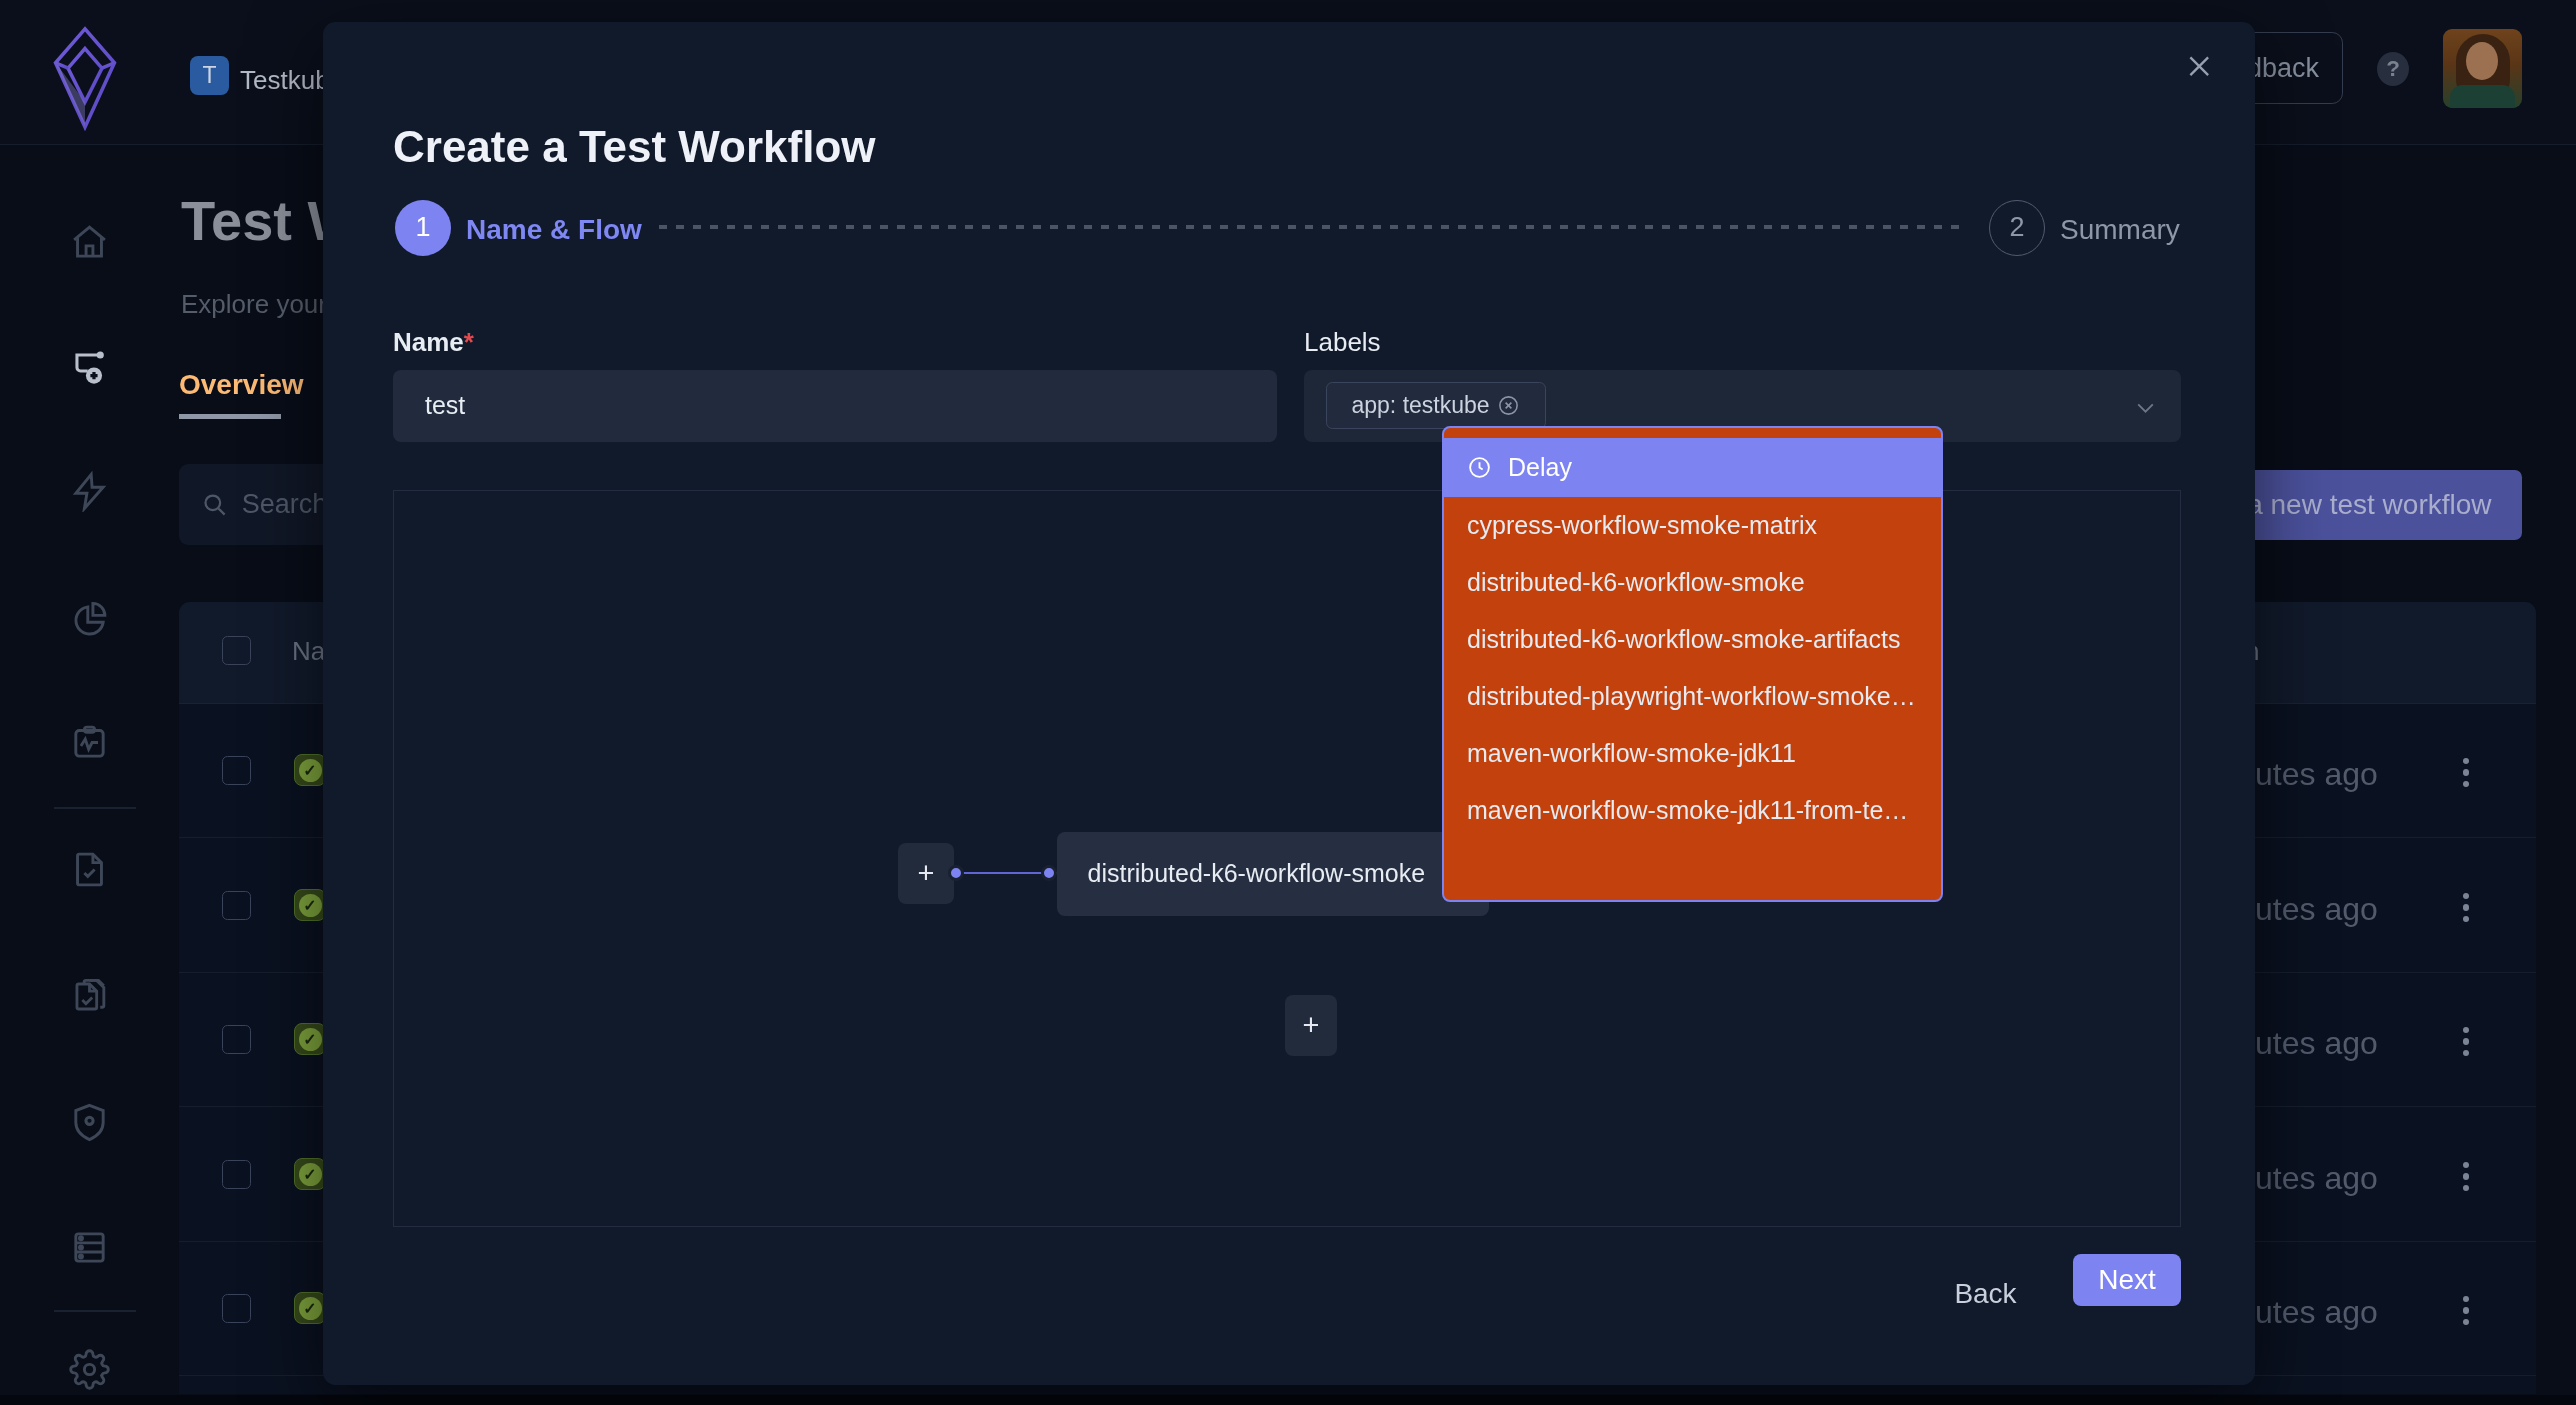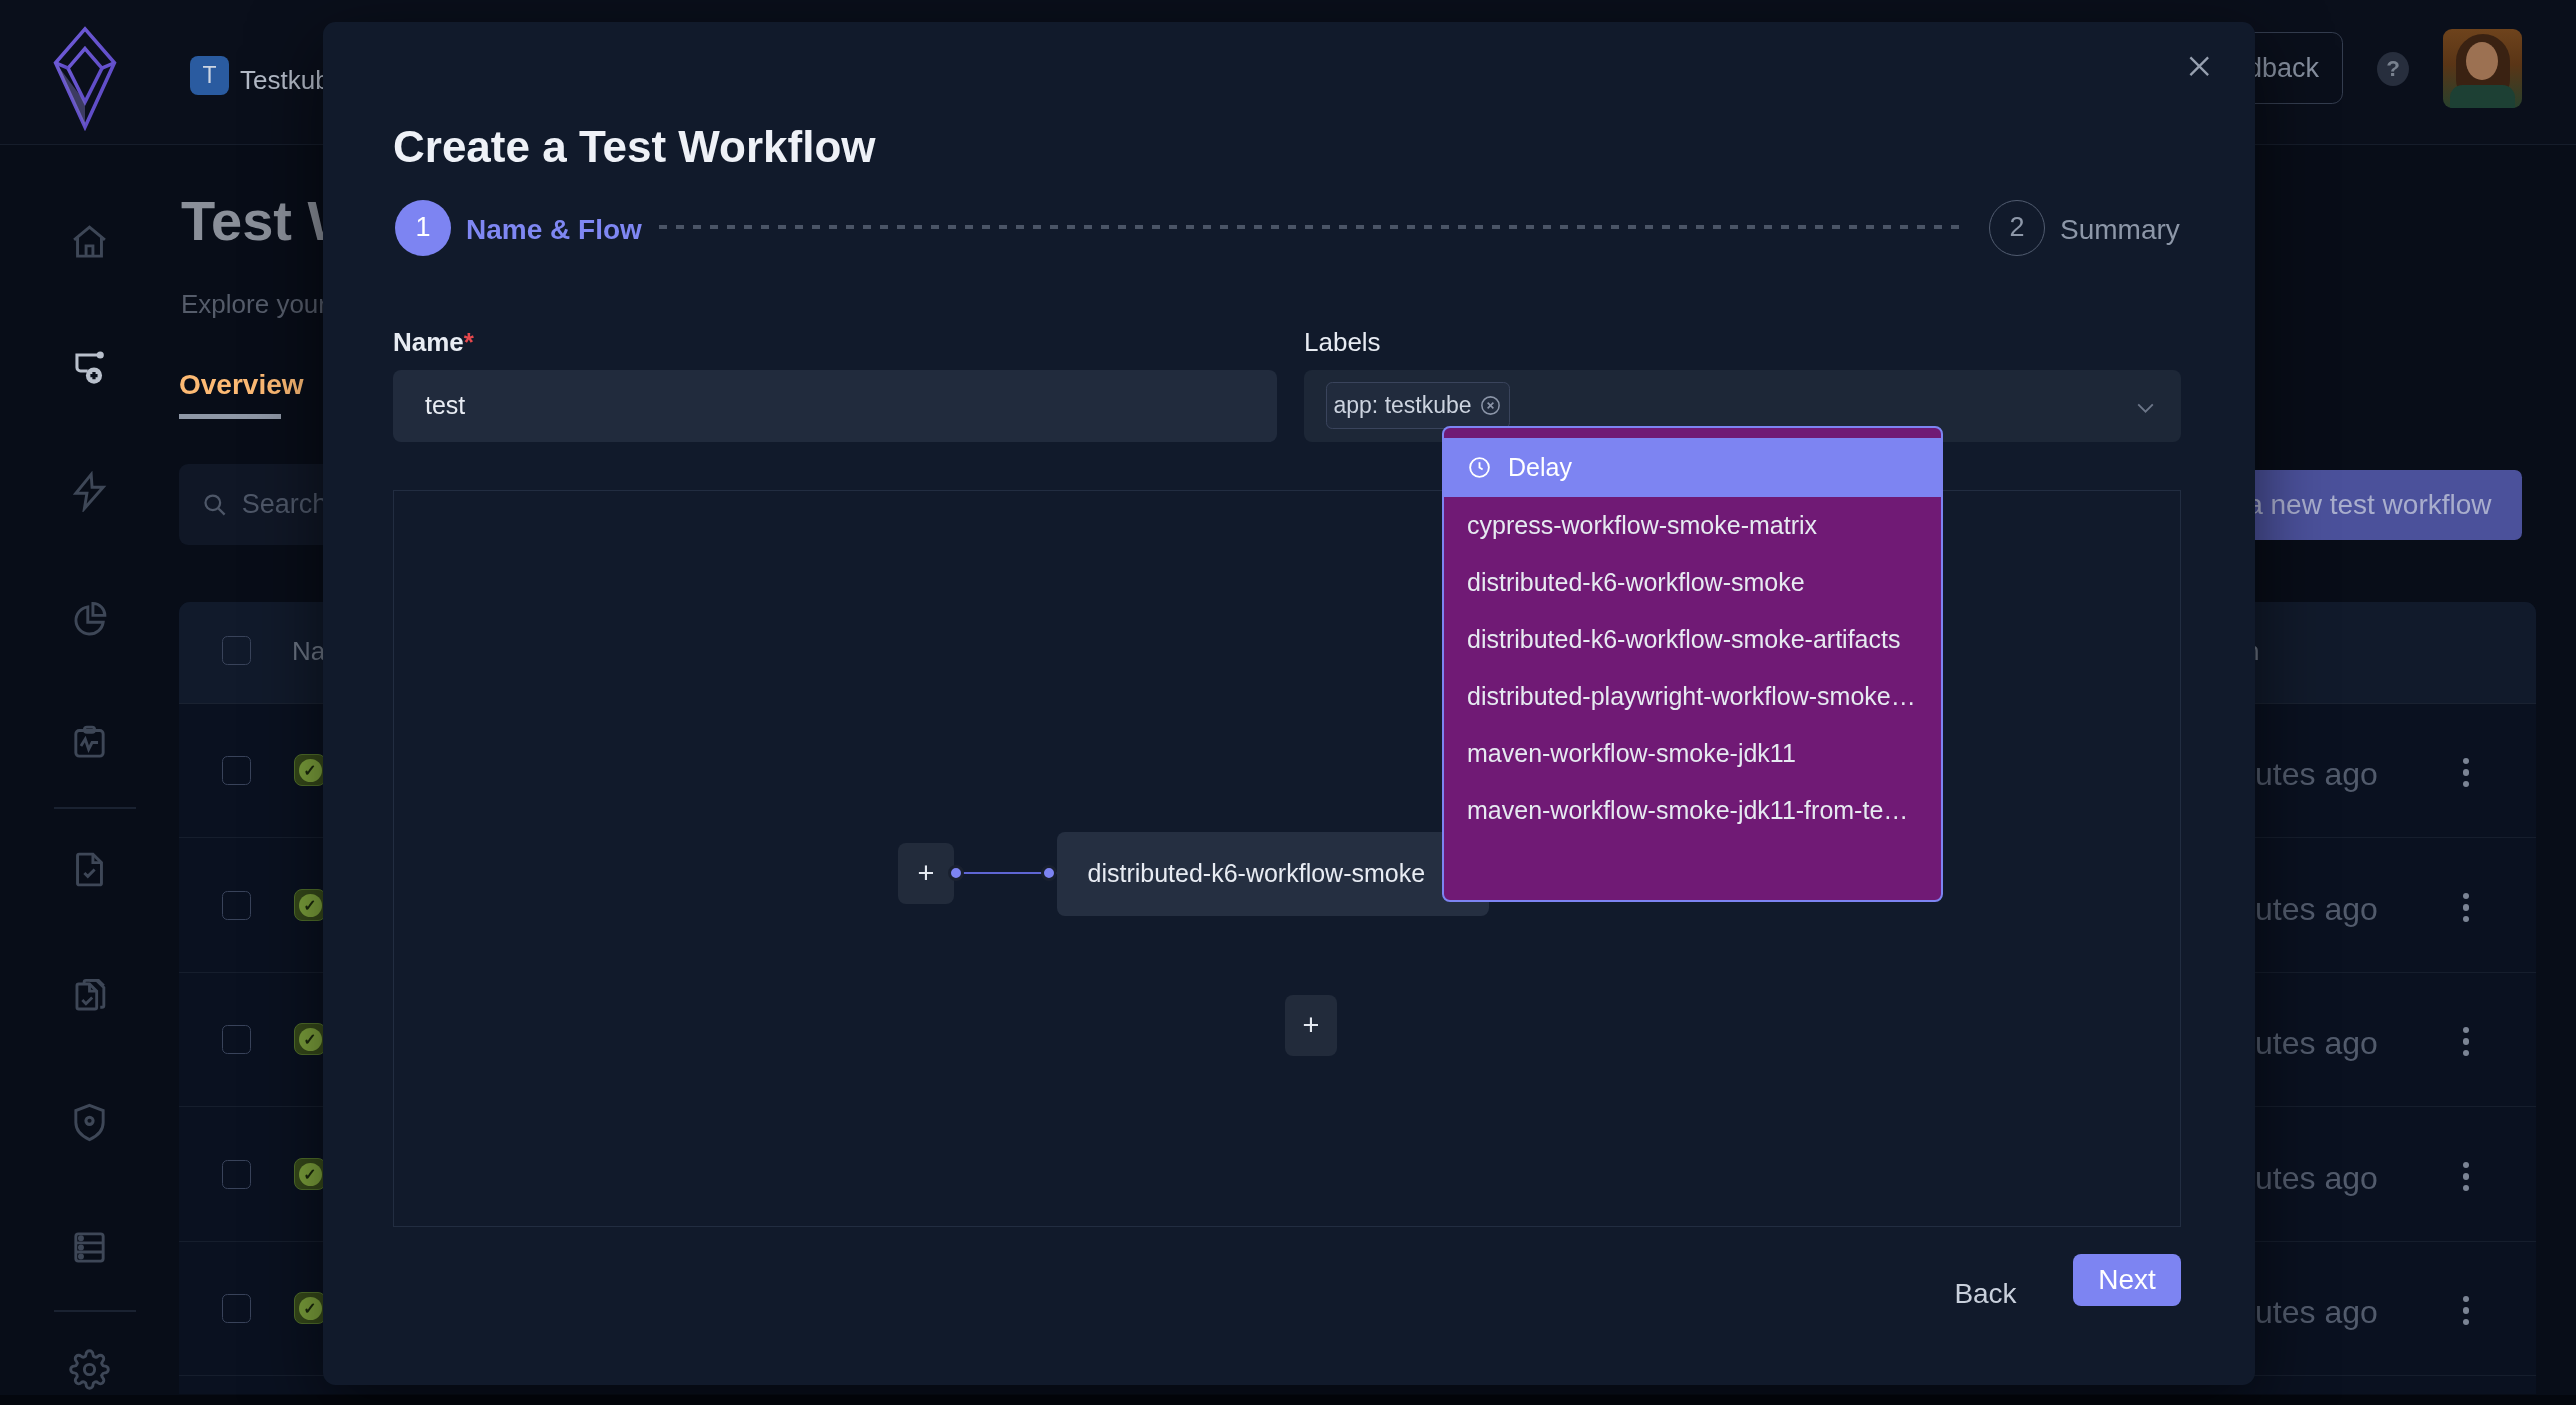--- a/index.html
+++ b/index.html
@@ -91,40 +91,40 @@
 
   .field-label { position:absolute; top:305px; font-size:26px; font-weight:bold; color:#e8ecf3; }
   .req { color:#e5484d; }
   .name-input { position:absolute; left:70px; top:348px; width:884px; height:72px;
     background:#212b3d; border:none; border-radius:8px; color:#e8ecf3; font-size:25px;
     padding:0 32px; outline:none; font-family:"Liberation Sans",sans-serif; }
   .labels-field { position:absolute; left:981px; top:348px; width:877px; height:72px;
     background:#1d2737; border-radius:8px; display:flex; align-items:center;
     padding:0 21.5px; }
   .label-tag { height:47px; border:1.8px solid #3a445c; border-radius:6.3px; display:flex;
-    align-items:center; gap:7px; padding:0 7px; color:#ccd3df; font-size:23px;
+    align-items:center; gap:7px; padding:0 25px; color:#ccd3df; font-size:23px;
     background:#212b3d; }
   .chevron { position:absolute; right:23px; top:25px; color:#6c7688; }
 
   .canvas { position:absolute; left:70px; top:468px; width:1788px; height:737px;
     border:1.8px solid #222d41; }
   .plus-node { position:absolute; background:#222b3b; border-radius:8px; color:#e4e9f1;
     font-size:29px; display:flex; align-items:center; justify-content:center; }
   .plus1 { left:504px; top:352px; width:56px; height:61px; }
   .plus2 { left:891px; top:504px; width:52px; height:61px; }
   .edge-line { position:absolute; left:559px; top:381px; width:104px; height:2.7px;
     background:#5f66d4; }
   .edge-dot { position:absolute; width:16px; height:16px; border-radius:50%;
     background:#7d84f2; border:3.6px solid #19202f; top:374px; }
   .flow-node { position:absolute; left:663px; top:341px; width:432px; height:84px;
     background:#252f41; border-radius:8px; color:#e8ecf3; font-size:25px;
     display:flex; align-items:center; padding-left:30.5px; }
 
   .dropdown { position:absolute; left:1119px; top:404px; width:501px; height:476px;
-    background:#701a75; border:2.7px solid #7d84f2; border-radius:8px; z-index:8;
+    background:#c2410c; border:2.7px solid #7d84f2; border-radius:8px; z-index:8;
     padding-top:10.8px; overflow:hidden; }
   .dd-item { height:57px; display:flex; align-items:center; padding-left:23px;
     color:#e6eaf1; font-size:25px; white-space:nowrap; }
   .dd-item.hl { height:59px; background:#7d84f2; color:#fff; gap:16px; }
   .select-input { position:absolute; left:1119px; top:893px; width:501px; height:73px;
     background:#19222f; border:2.7px solid #7d84f2; border-radius:8px; display:flex;
     align-items:center; padding:0 25px; z-index:8; }
   .select-input input { flex:1; background:transparent; border:none; outline:none;
     font-size:25px; color:#cfd6e2; font-family:"Liberation Sans",sans-serif; }
   .select-input input::placeholder { color:#5e6878; }

